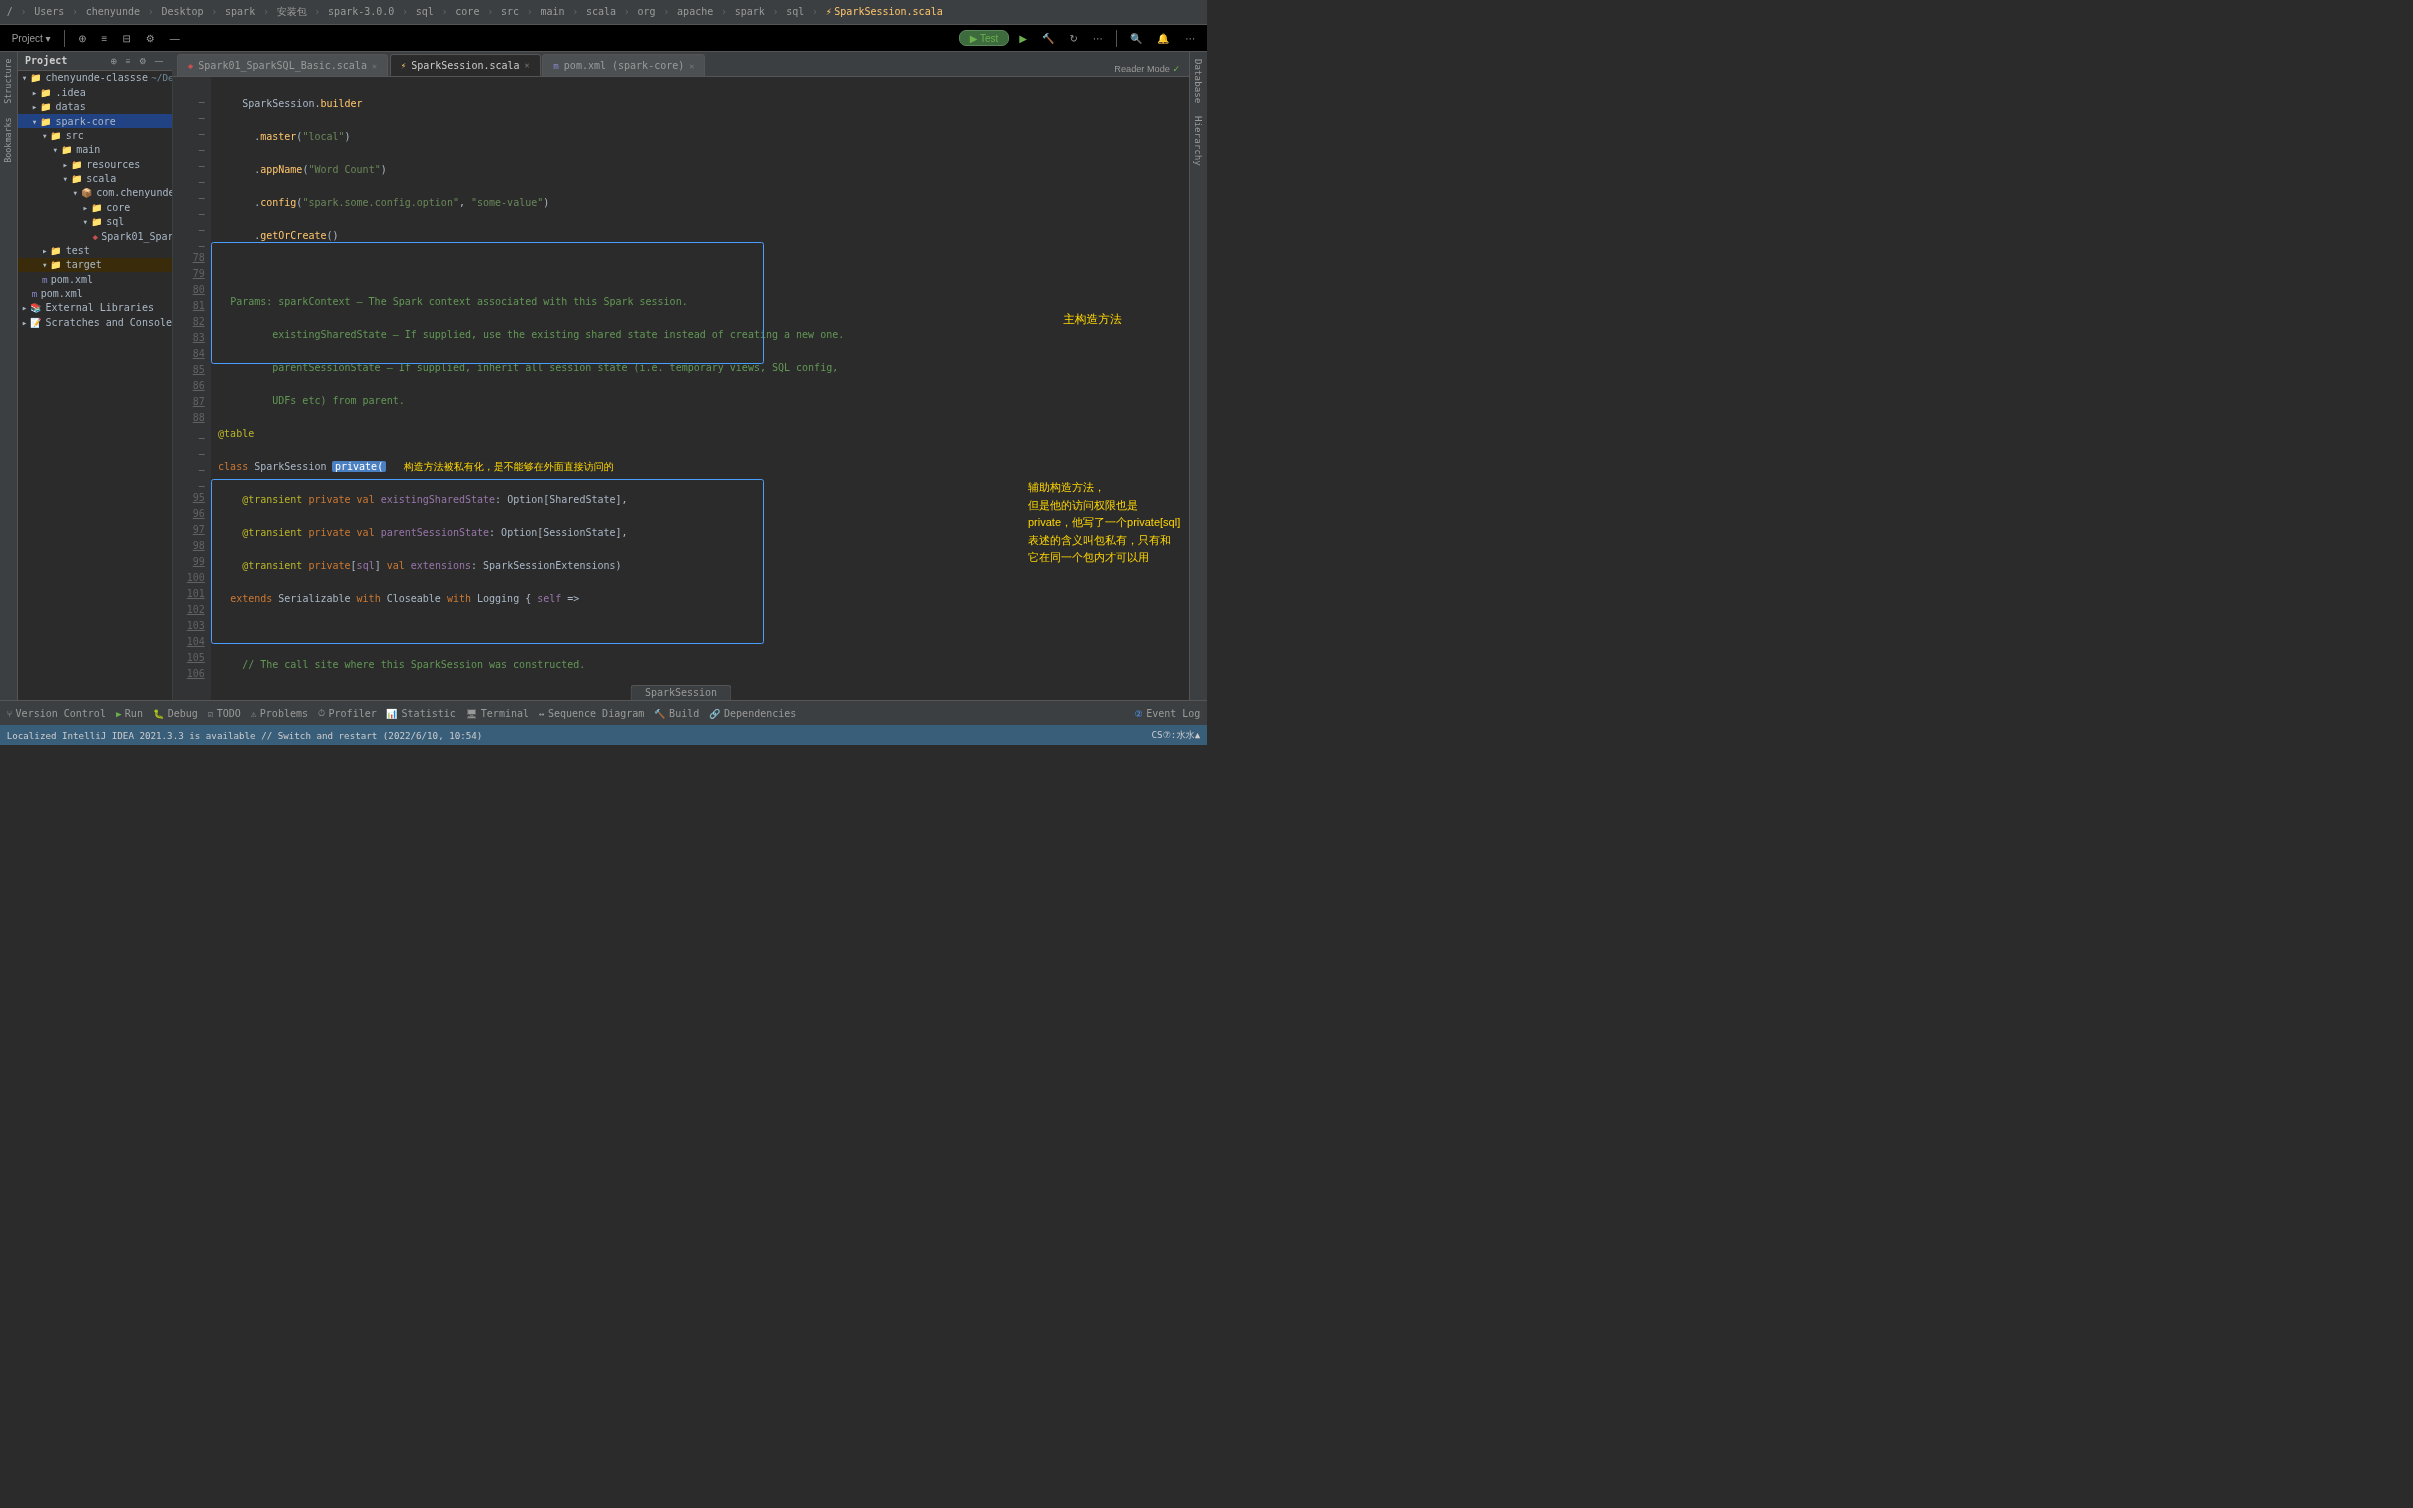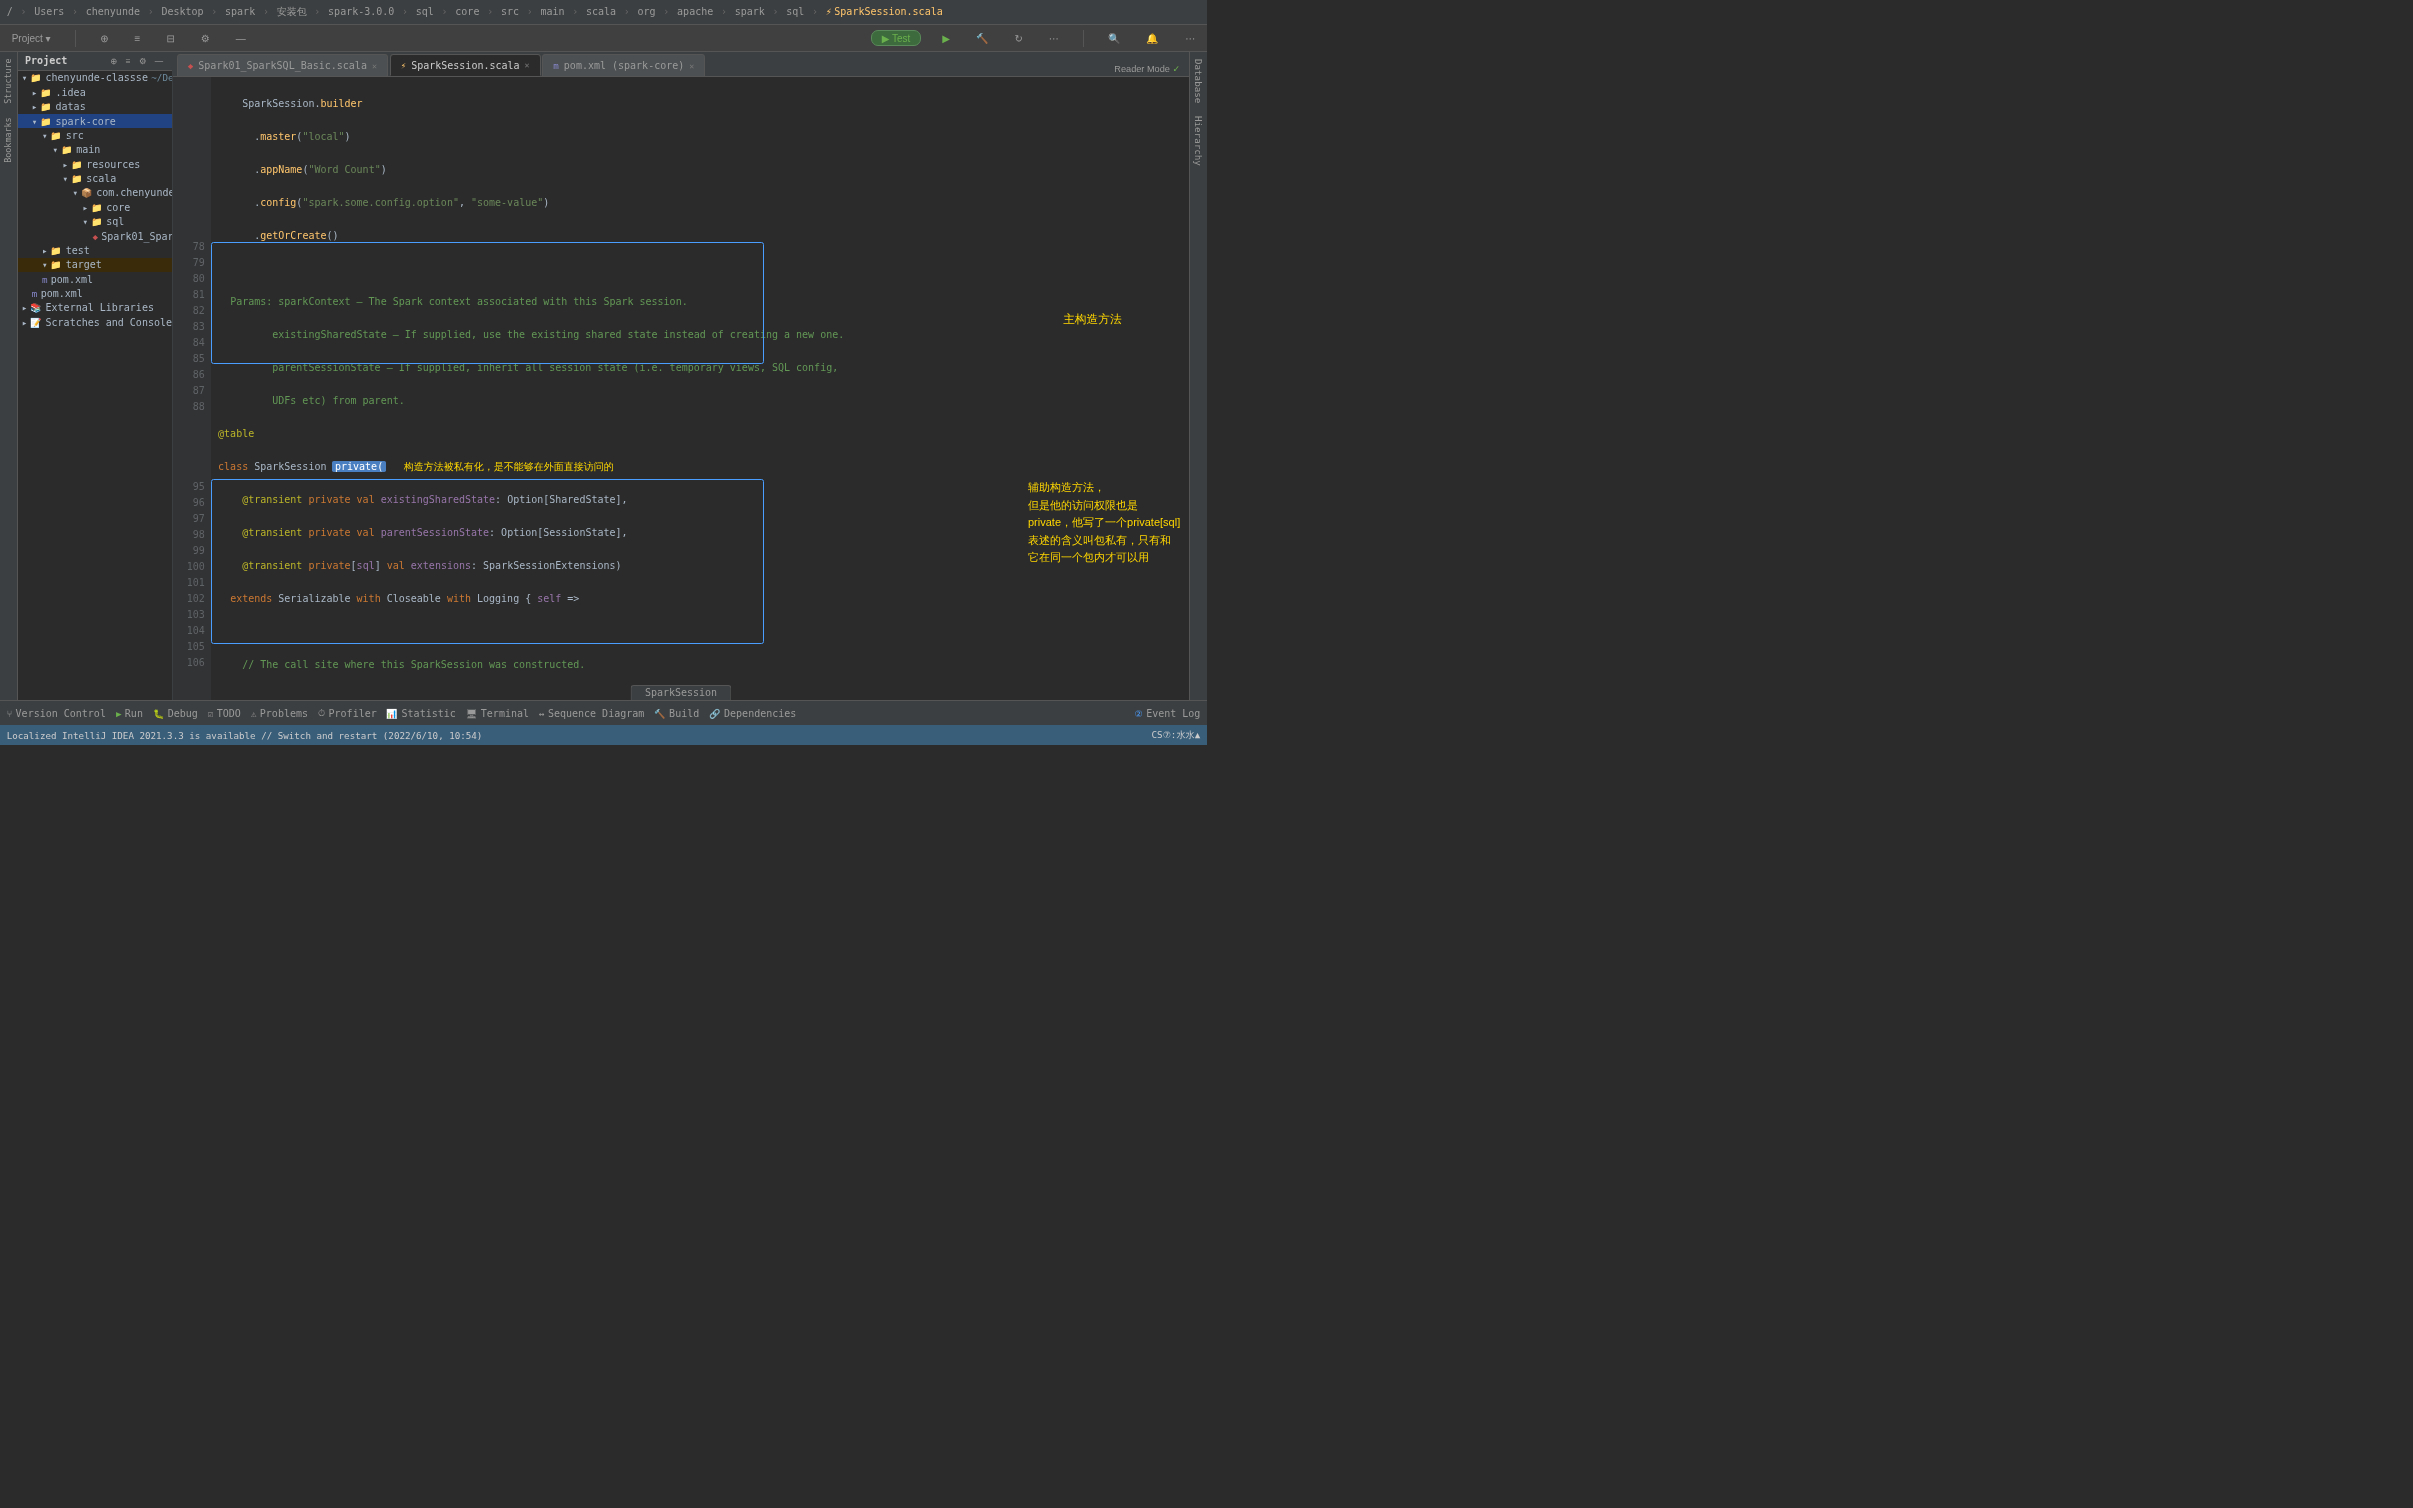--- a/index.html
+++ b/index.html
@@ -33,27 +33,27 @@
     .breadcrumb-sep {
       color: #666;
       margin: 0 1.7px;
     }
     .breadcrumb-file {
       color: #ffc66d;
     }
 
     
     .toolbar {
-      background: #404040;
+      background: #000000;
       height: 27px;
       display: flex;
       align-items: center;
       padding: 0 6.7px;
       border-bottom: 0.8px solid #555;
-      gap: 16px;
+      gap: 5px;
     }
     .toolbar-btn {
       background: transparent;
       border: none;
       color: #9a9a9a;
       cursor: pointer;
       padding: 1.7px 5px;
       border-radius: 2.5px;
       font-size: 10px;
     }
@@ -149,28 +149,29 @@
       background: #2b2b2b;
       position: relative;
     }
     .code-content {
       display: flex;
       min-height: 100%;
     }
     .line-numbers {
       width: 38px;
       background: #313335;
-      padding: 2px 0;
+      padding: 13px 0;
       text-align: right;
       color: #606366;
       font-size: 10px;
       line-height: 1.6;
       padding-right: 6.7px;
       user-select: none;
       flex-shrink: 0;
+      text-decoration: underline;
     }
     .code-lines {
       flex: 1;
       padding: 3.4px 6.7px;
       font-size: 10px;
       line-height: 1.6;
       color: #a9b7c6;
       white-space: pre;
     }
     .line { height: 17px; }

